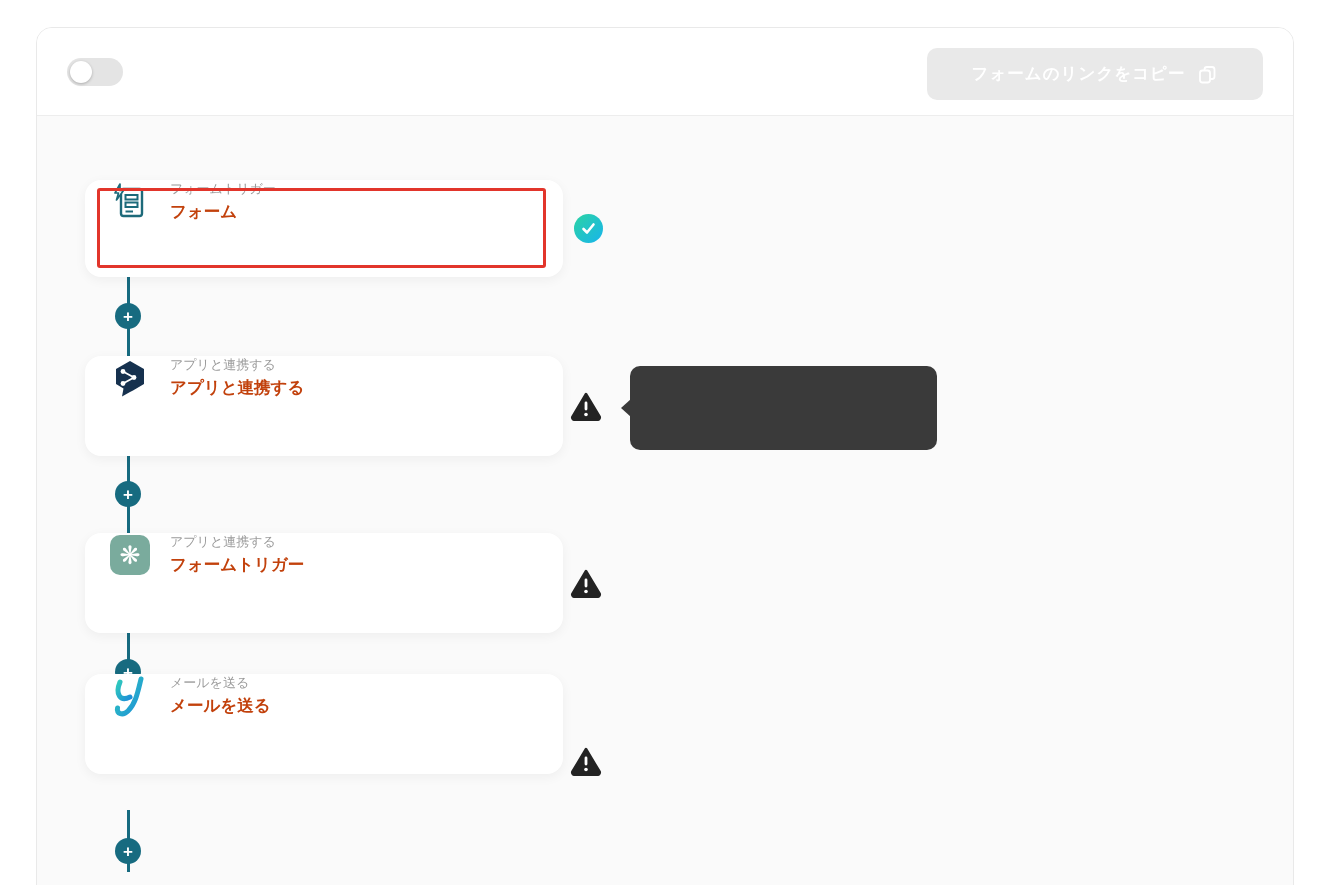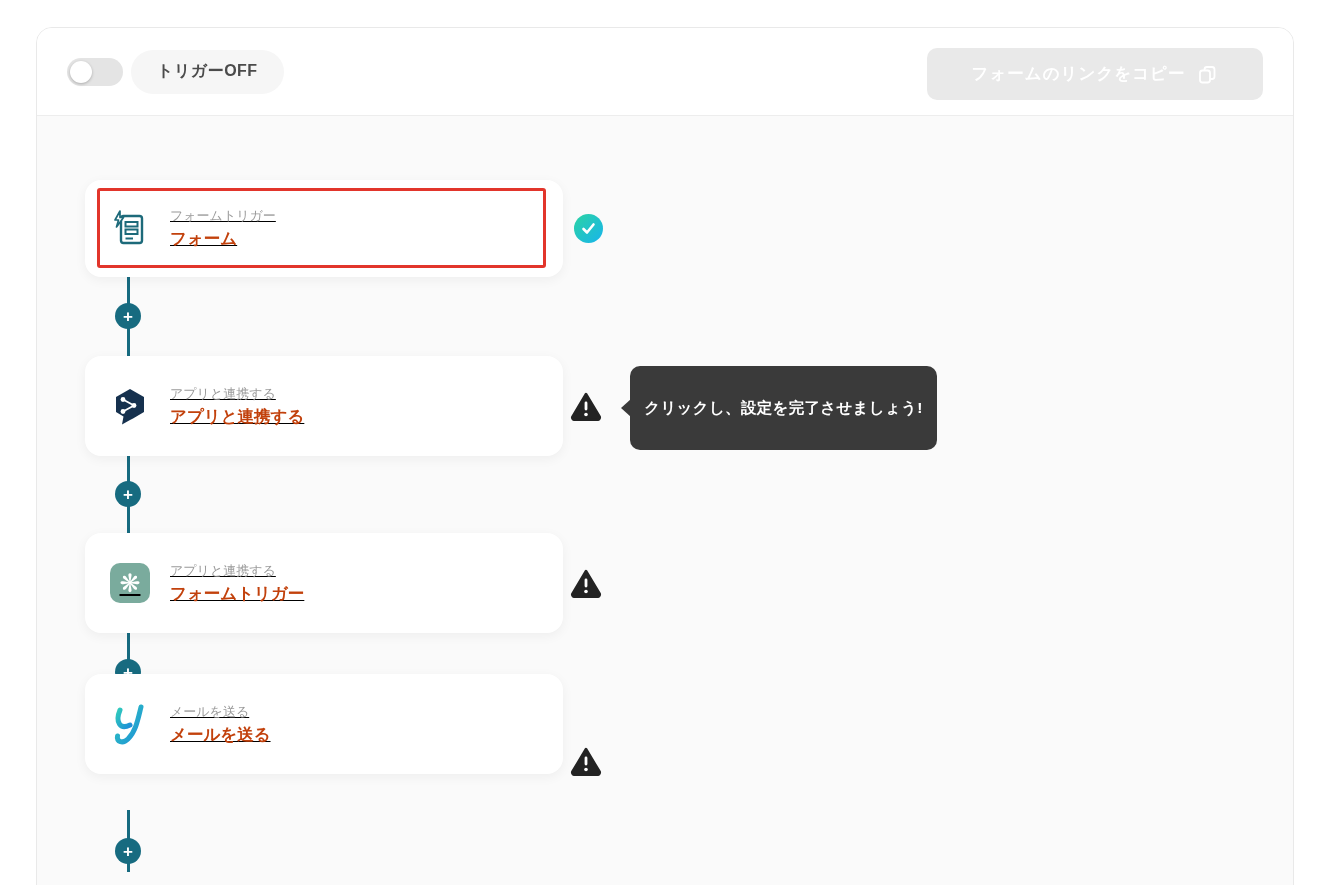--- a/index.html
+++ b/index.html
@@ -39,21 +39,21 @@
     display:flex; align-items:center; justify-content:center; gap:12px;
     color:#ffffff; font-size:16.5px; font-weight:700; letter-spacing:1px;
     cursor:not-allowed;
   }
 
   
   .node {
     position:absolute; left:85px; width:478px; height:100px;
     background:#ffffff; border-radius:16px;
     box-shadow:0 3px 12px rgba(0,0,0,.05);
-    display:flex; align-items:center; padding:0 0 0 23px; cursor:pointer;text-decoration:underline;
+    display:flex; padding:0 0 0 23px; cursor:pointer;
   }
   .node.first { height:97px; }
   .node .icon-wrap { width:44px; height:44px; flex:0 0 auto; display:flex; align-items:center; justify-content:center; }
   .node .texts { margin-left:18px; display:flex; flex-direction:column; gap:3px; }
   .node .category { font-size:13px; color:#9b9b9b; }
   .node .title { font-size:16.5px; font-weight:700; color:#c2410c; }
   .red-frame {
     position:absolute; left:12px; right:17px; top:8px; bottom:9px;
     border:3px solid #e2352b; border-radius:3px; pointer-events:none;
   }
@@ -93,23 +93,20 @@
     color:#ffffff; font-size:25px; font-family:"DejaVu Sans",sans-serif;
   }
 </style>
 </head>
 <body>
 
 <div class="card">
   <div class="card-header">
     <div class="toggle">
       <div class="knob"></div>
-    </div>
-    <div class="trigger-pill">
-      <span>トリガーOFF</span>
     </div>
     <button class="copy-btn" disabled="">
       <span>フォームのリンクをコピー</span>
       <span style="display:flex;">
         <svg width="21" height="21" viewBox="0 0 21 21" fill="none">
           <rect x="7.5" y="3" width="10" height="12" rx="2.5" stroke="#ffffff" stroke-width="1.8"></rect>
           <rect x="3" y="6.5" width="10" height="12" rx="2.5" stroke="#ffffff" stroke-width="1.8" fill="#e9e9e9"></rect>
         </svg>
       </span>
     </button>
@@ -210,14 +207,13 @@
 <div class="warn-badge" style="top:746px;">
   <svg width="32" height="30" viewBox="0 0 32 30">
     <path d="M16 3 L29.5 25.5 a2.2 2.2 0 0 1 -1.9 3.3 H4.4 a2.2 2.2 0 0 1 -1.9 -3.3 Z" fill="#232323" stroke="#232323" stroke-width="2.5" stroke-linejoin="round"></path>
     <rect x="14.6" y="10.5" width="2.8" height="9" rx="1.4" fill="#ffffff"></rect>
     <circle cx="16" cy="23.5" r="1.8" fill="#ffffff"></circle>
   </svg>
 </div>
 
 <div class="tooltip">
   <div class="arrow"></div>
-  <span>クリックし、設定を完了させましょう!</span>
 </div>
 
 </body></html>

